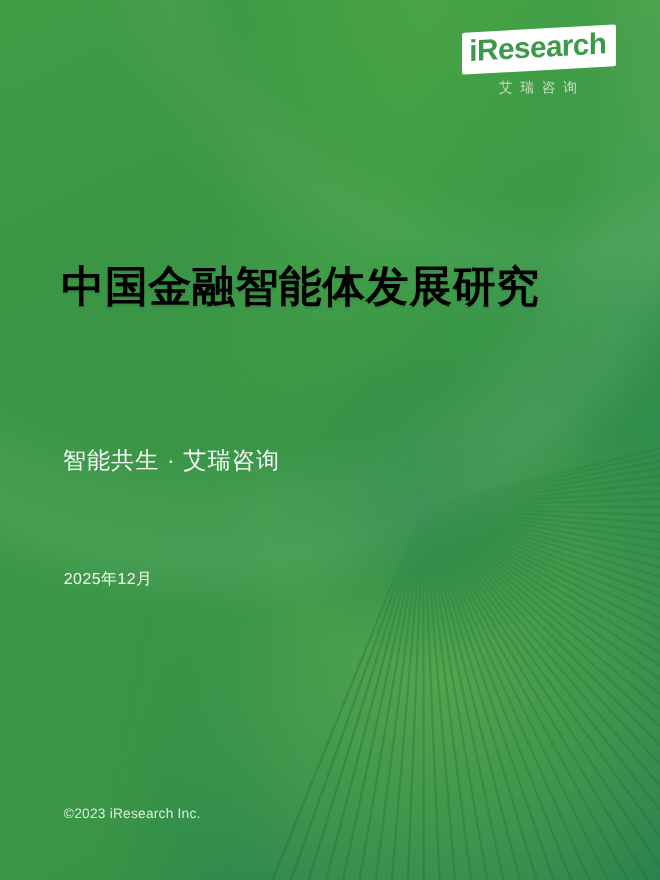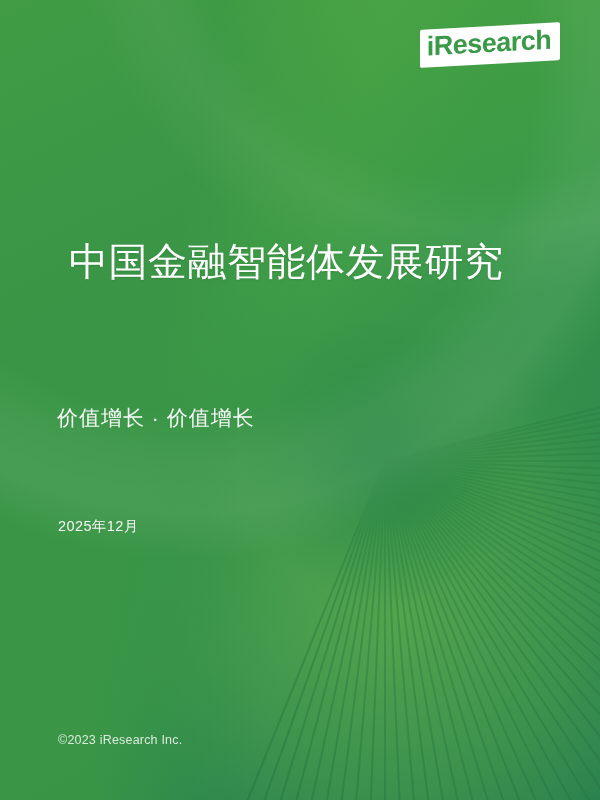--- a/index.html
+++ b/index.html
@@ -184,26 +184,26 @@
     letter-spacing: 7px;
     padding-left: 7px;
     color: #cfe6cc;
     opacity: 0.92;
     font-weight: normal;
   }
 
   
   .title {
     position: absolute;
-    left: 69px;
+    left: 56px;
     top: 234px;
     width: 500px;
-    color: #ffffff;
+    color: #000000;
     font-size: 39px;
-    font-weight: normal;
+    font-weight: bold;
     line-height: 1.42;
     letter-spacing: 0.5px;
     text-shadow: 0 1px 2px rgba(0,0,0,0.10);
   }
   .title-line { display: block; white-space: nowrap; }
 
   
   .subtitle {
     position: absolute;
     left: 57px;
@@ -312,26 +312,27 @@
   <div class="bg-arc2"></div>
   <div class="bg-tone"></div>
 
   <div class="content">
 
     <div class="logo">
       <div class="logo-mark">
         <div class="logo-band"></div>
         <div class="logo-word"><em class="logo-i">i</em><span>Research</span></div>
       </div>
+      <div class="logo-cn">艾瑞咨询</div>
     </div>
 
     <div class="title">
       <span class="title-line">中国金融智能体发展研究</span>
     </div>
 
-    <div class="subtitle">价值增长 · 价值增长</div>
+    <div class="subtitle">智能共生 · 艾瑞咨询</div>
 
     <div class="date">2025年12月</div>
 
     <div class="copyright">©2023 iResearch Inc.</div>
 
   </div>
 </div>
 
 </body></html>

